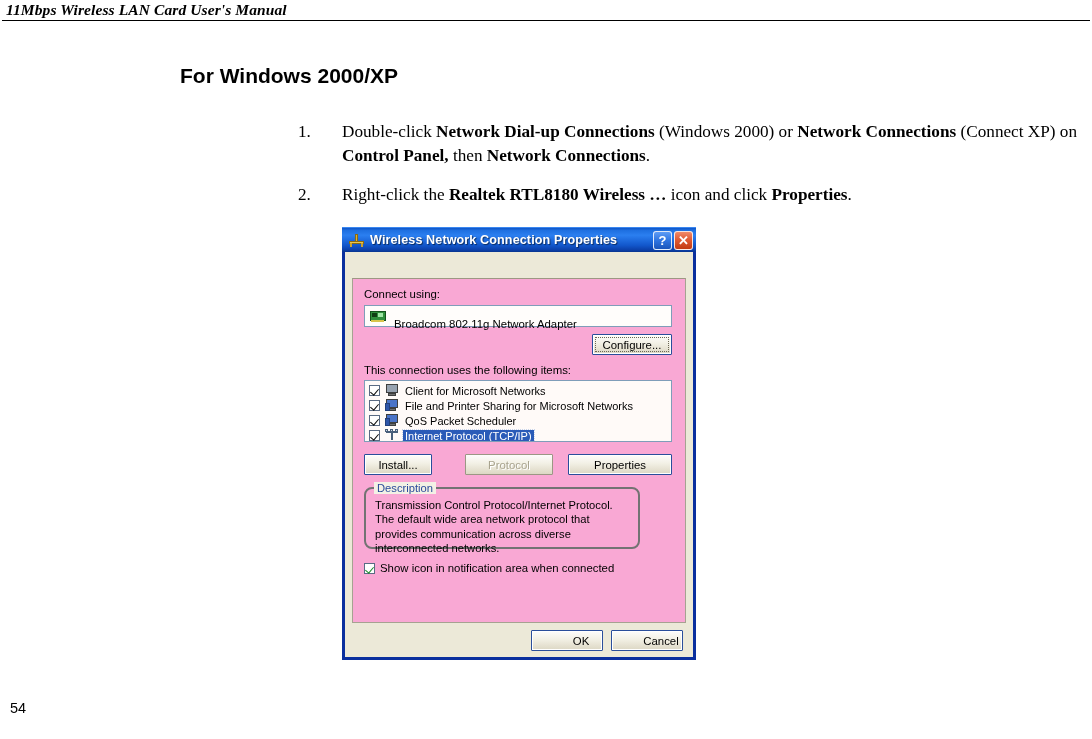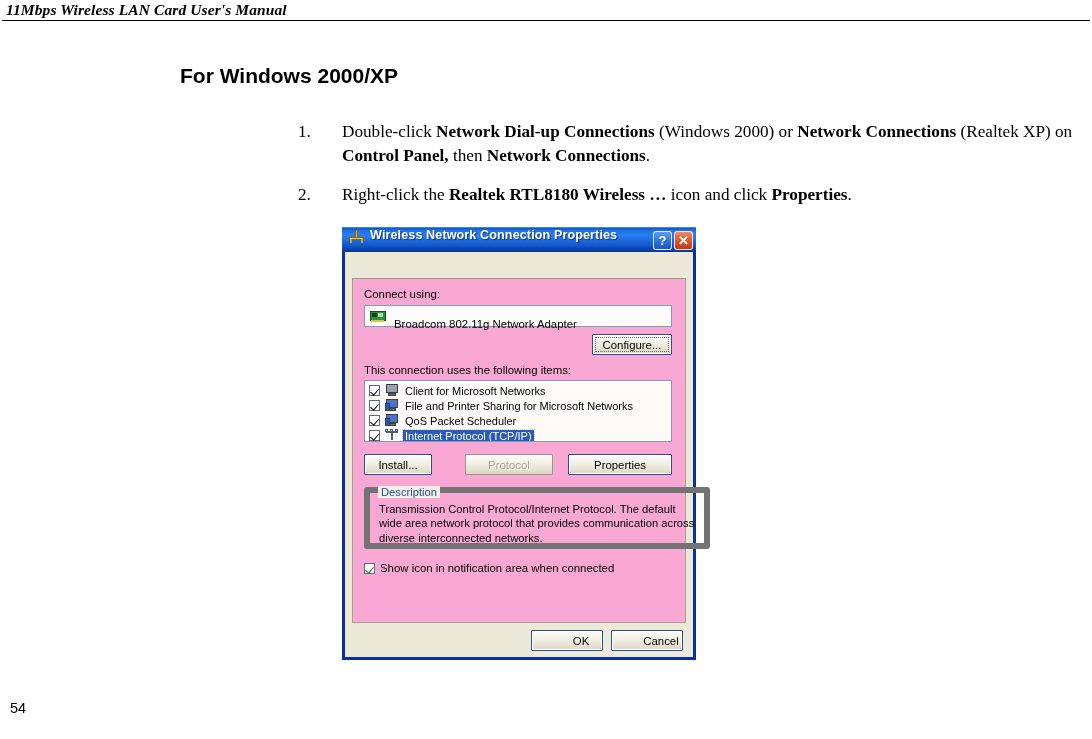--- a/index.html
+++ b/index.html
@@ -91,20 +91,21 @@
   }
 
   .titlebar {
     position: relative;
     height: 25px;
     background: linear-gradient(to bottom,
        #0e55c8 0%, #1e6fe0 10%, #2b7ff0 30%,
        #1257cc 72%, #0b3fa8 92%, #08348f 100%);
     border-top: 1px solid #3a87f0;
     display: flex;
+    align-items: center;
     padding-left: 4px;
     margin: 0 -3px 13px -3px;
     width: 354px;
     box-sizing: border-box;
   }
   .title-icon {
     width: 17px; height: 16px;
     position: relative;
     margin-right: 5px;
     margin-left: 2px;
@@ -384,23 +385,23 @@
   }
   .item-label { padding: 0 2px; }
 
   #install-button   { left: 11px;  top: 175px; width: 68px; height: 21px; }
   #uninstall-button { left: 112px; top: 175px; width: 88px; height: 21px; }
   #properties-button{ left: 215px; top: 175px; width: 104px; height: 21px; }
 
   .groupbox {
     position: absolute;
     left: 11px; top: 208px;
-    width: 346px; height: 62px;
-    border: 6px solid #737373;
-    border-radius: 3px;
+    width: 276px; height: 62px;
+    border: 2px solid #737373;
+    border-radius: 8px;
     box-sizing: border-box;
     background: transparent;
   }
   .groupbox-legend {
     position: absolute;
     left: 8px; top: -7px;
     background: #f3f1e5;
     padding: 0 3px;
     font-size: 11.2px;
     color: #2a4b9b;
@@ -456,21 +457,21 @@
 
 <div class="page-header">
   <div class="page-header-text">11Mbps Wireless LAN Card User's Manual</div>
   <div class="page-header-rule"></div>
 </div>
 
 <div class="section-heading">For Windows 2000/XP</div>
 
 <div class="step" id="step-1">
   <span class="step-num">1.</span>
-  <span class="step-body"><span>Double-click </span><span class="b">Network Dial-up Connections</span><span> (Windows 2000) or </span><span class="b">Network Connections</span><span> (Realtek XP) on </span><span class="b">Control Panel,</span><span> then </span><span class="b">Network Connections</span><span>.</span></span>
+  <span class="step-body"><span>Double-click </span><span class="b">Network Dial-up Connections</span><span> (Windows 2000) or </span><span class="b">Network Connections</span><span> (Connect XP) on </span><span class="b">Control Panel,</span><span> then </span><span class="b">Network Connections</span><span>.</span></span>
 </div>
 
 <div class="step" id="step-2">
   <span class="step-num">2.</span>
   <span class="step-body"><span>Right-click the </span><span class="b">Realtek RTL8180 Wireless …</span><span> icon and click </span><span class="b">Properties</span><span>.</span></span>
 </div>
 
 <div class="dialog">
 
   <div class="titlebar">

